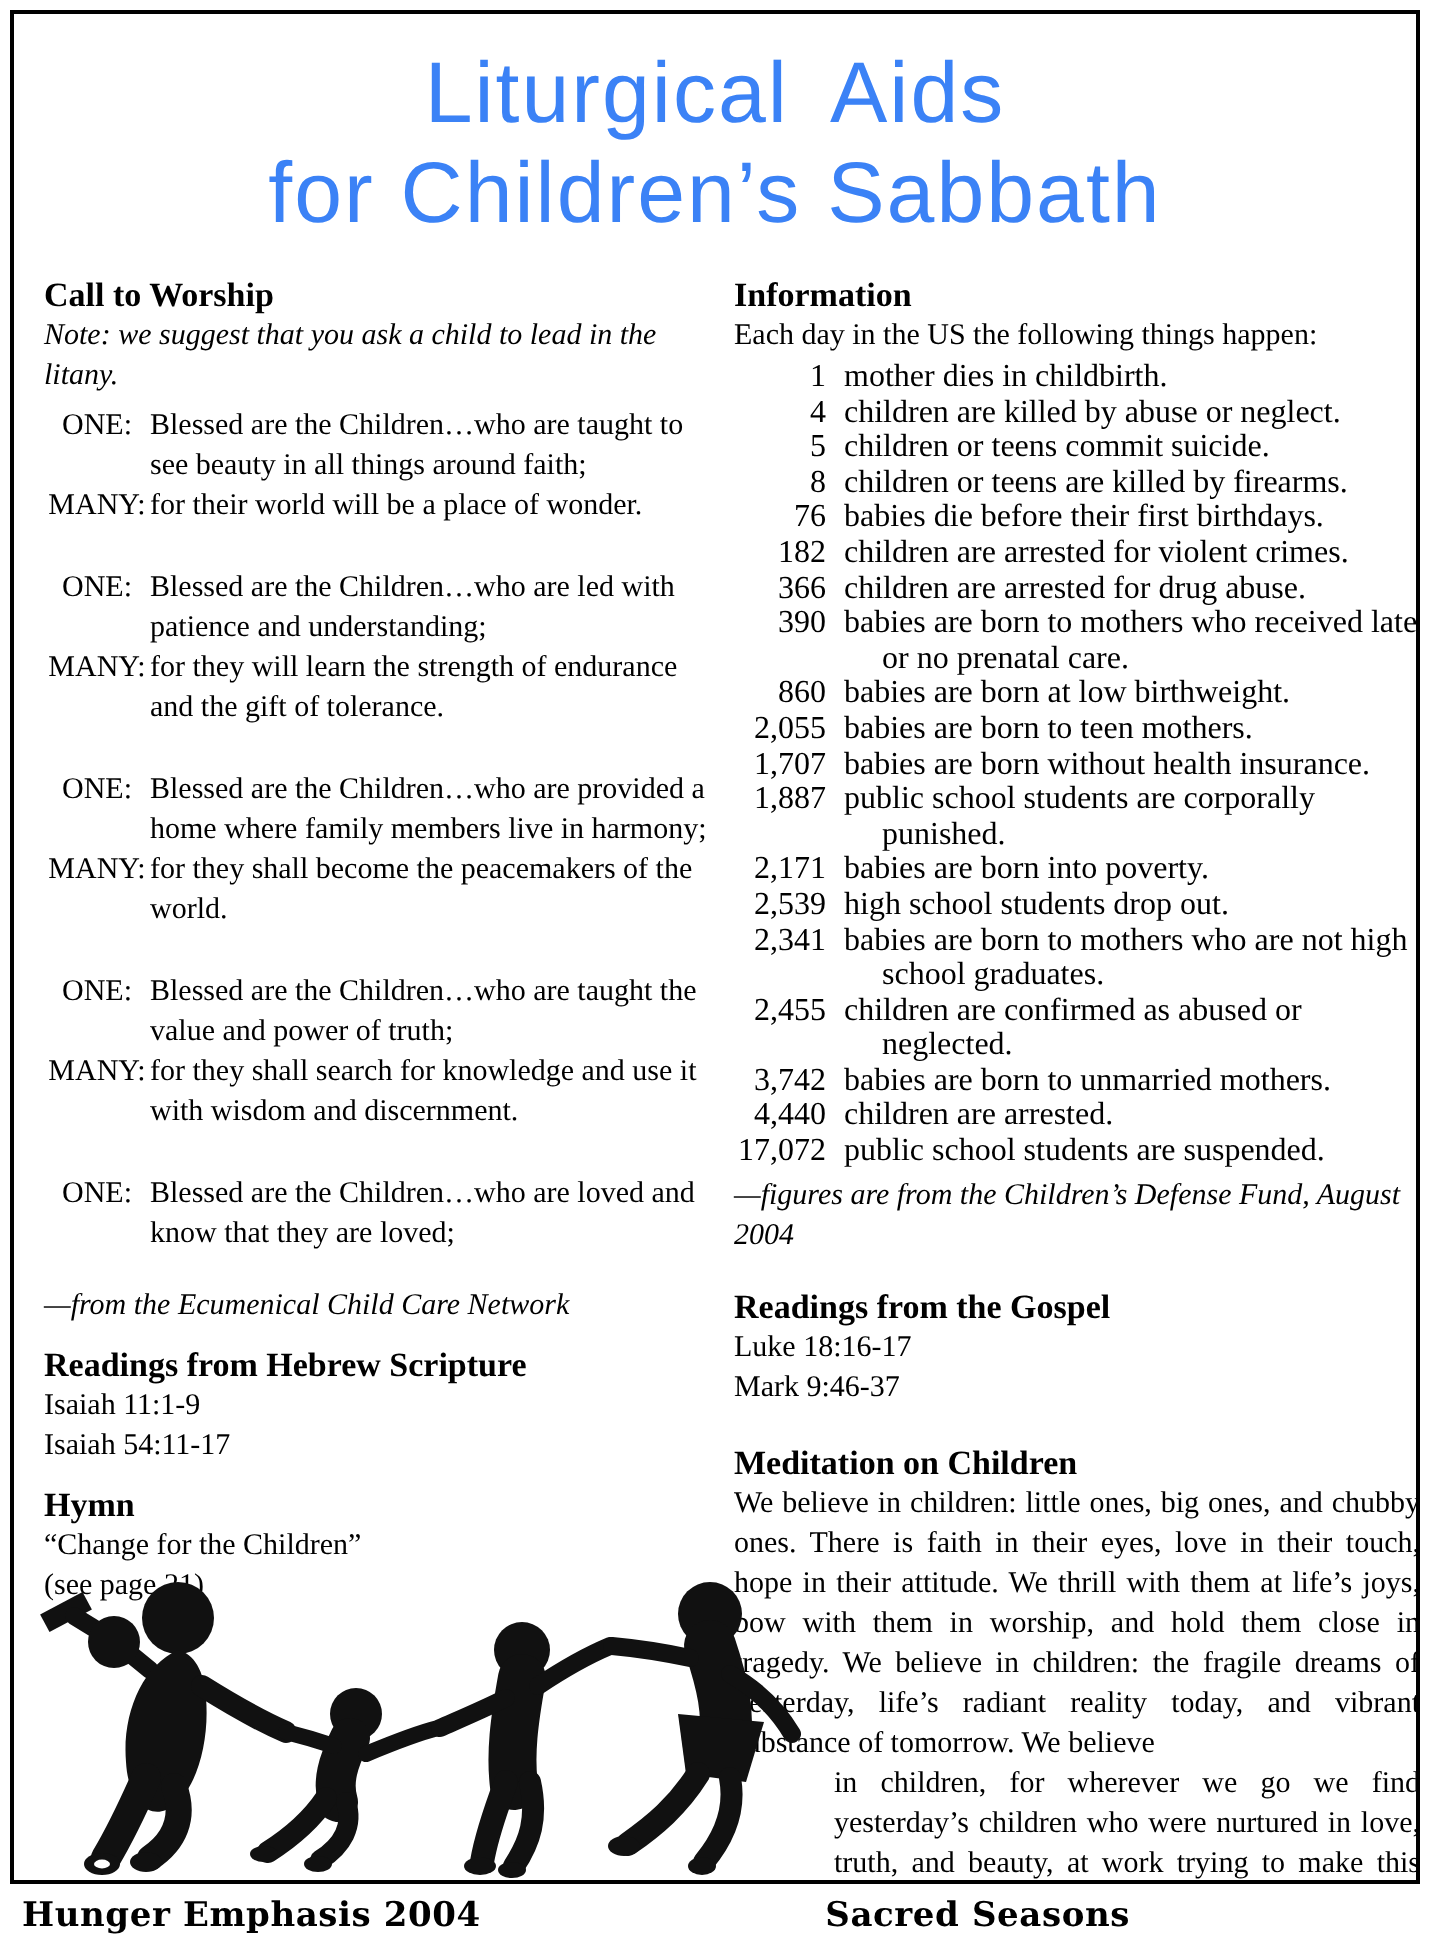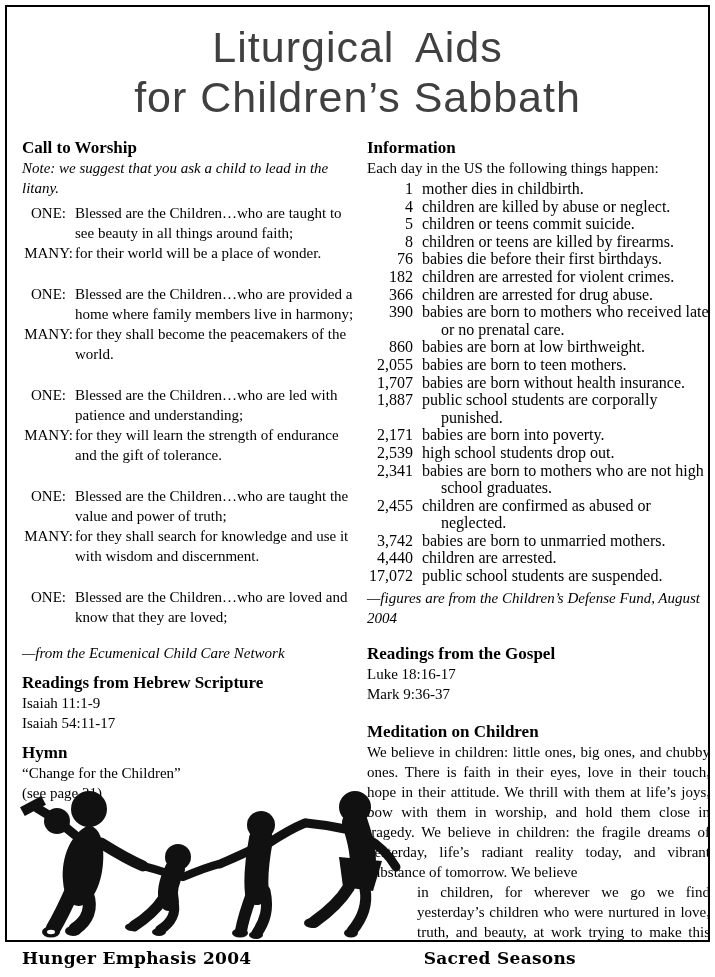--- a/index.html
+++ b/index.html
@@ -12,21 +12,21 @@
   }
   .sheet {
     position: absolute; left: 5px; top: 5px;
     width: 705px; height: 937px;
     border: 2px solid #000; overflow: hidden;
   }
   .title-block {
     margin-top: 15px; text-align: center;
     font-family: "Liberation Sans", sans-serif;
     font-weight: 400; font-size: 43px; line-height: 50px;
-    letter-spacing: 1px; color: #404040;
+    letter-spacing: 1px; color: #3b82f6;
   }
   .title-line1 { word-spacing: 10px; }
   .columns { display: flex; margin: 15px 8px 0 15px; }
   .col-left  { width: 337px; flex: none; }
   .col-right { width: 343px; flex: none; margin-left: 8px; }
   h2 { font-size: 17px; font-weight: bold; margin: 0; line-height: 21px; }
   p  { margin: 0; font-size: 15px; line-height: 20px; }
   .italic { font-style: italic; }
   .note-line { margin-bottom: 2px; }
   .litany { padding-left: 53px; text-indent: -53px; }
@@ -40,21 +40,21 @@
   .num { display: inline-block; width: 46px; text-align: right; margin-right: 9px; text-indent: 0; }
   .stats-list { margin-top: 2px; }
   .stats-source { margin-top: 3px; }
   .sec-gospel { margin-top: 15px; }
   .sec-meditation { margin-top: 17px; }
   .med { text-align: justify; }
   .med-indent { margin-left: 50px; }
   .med-attr { margin-left: 50px; }
   .children-svg { position: absolute; left: 6px; top: 770px; }
   .footer {
-    position: absolute; left: 15px; top: 946px; width: 567px;
+    position: absolute; left: 4px; top: 946px; width: 567px;
     display: flex; justify-content: space-between;
     padding: 2px 6px 0 7px;
     font-family: "DejaVu Serif", serif; font-weight: bold;
     font-size: 17px; letter-spacing: 0.3px;
   }
   .st { fill: none; stroke: #111; stroke-linecap: round; }
   .fl { fill: #111; stroke: none; }
 </style>
 </head>
 <body>
@@ -74,27 +74,27 @@
         <p class="italic note-line">Note: we suggest that you ask a child to lead in the litany.</p>
 
         <div class="litany-list">
 
             <div class="stanza">
               <p class="litany"><span class="lbl">ONE:</span><span>Blessed are the Children…who are taught to see beauty in all things around faith;</span></p>
               <p class="litany"><span class="lbl">MANY:</span><span>for their world will be a place of wonder.</span></p>
             </div>
 
             <div class="stanza">
+              <p class="litany"><span class="lbl">ONE:</span><span>Blessed are the Children…who are led with patience and understanding;</span></p>
+              <p class="litany"><span class="lbl">MANY:</span><span>for they will learn the strength of endurance and the gift of tolerance.</span></p>
+            </div>
+
+            <div class="stanza">
               <p class="litany"><span class="lbl">ONE:</span><span>Blessed are the Children…who are provided a home where family members live in harmony;</span></p>
               <p class="litany"><span class="lbl">MANY:</span><span>for they shall become the peacemakers of the world.</span></p>
-            </div>
-
-            <div class="stanza">
-              <p class="litany"><span class="lbl">ONE:</span><span>Blessed are the Children…who are led with patience and understanding;</span></p>
-              <p class="litany"><span class="lbl">MANY:</span><span>for they will learn the strength of endurance and the gift of tolerance.</span></p>
             </div>
 
             <div class="stanza">
               <p class="litany"><span class="lbl">ONE:</span><span>Blessed are the Children…who are taught the value and power of truth;</span></p>
               <p class="litany"><span class="lbl">MANY:</span><span>for they shall search for knowledge and use it with wisdom and discernment.</span></p>
             </div>
 
             <div class="stanza">
               <p class="litany"><span class="lbl">ONE:</span><span>Blessed are the Children…who are loved and know that they are loved;</span></p>
             </div>
@@ -171,21 +171,21 @@
 
         <p class="italic stats-source">—figures are from the Children’s Defense Fund, August 2004</p>
       </section>
 
       <section class="sec-gospel">
         <h2>Readings from the Gospel</h2>
         <div>
 
             <p>Luke 18:16-17</p>
 
-            <p>Mark 9:36-37</p>
+            <p>Mark 9:46-37</p>
 
         </div>
       </section>
 
       <section class="sec-meditation">
         <h2>Meditation on Children</h2>
         <p class="med">We believe in children: little ones, big ones, and chubby ones. There is faith in their eyes, love in their touch, hope in their attitude. We thrill with them at life’s joys, bow with them in worship, and hold them close in tragedy. We believe in children: the fragile dreams of yesterday, life’s radiant reality today, and vibrant substance of tomorrow. We believe</p>
         <p class="med med-indent">in children, for wherever we go we find yesterday’s children who were nurtured in love, truth, and beauty, at work trying to make this world a better place for everyone.</p>
         <p class="med-attr"><span class="italic">—an anonymous quote, cited by Pat Corrick Hinton in</span> </p>
 

